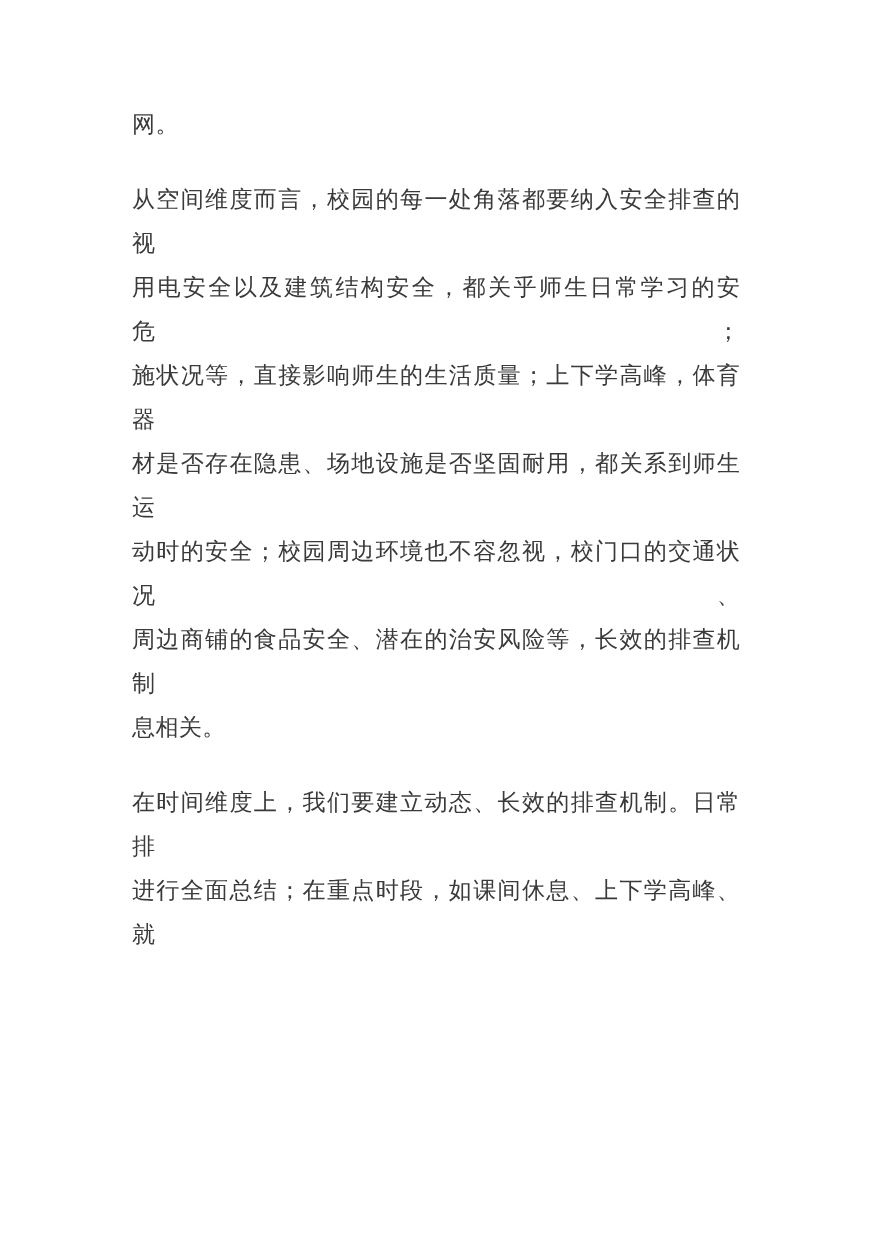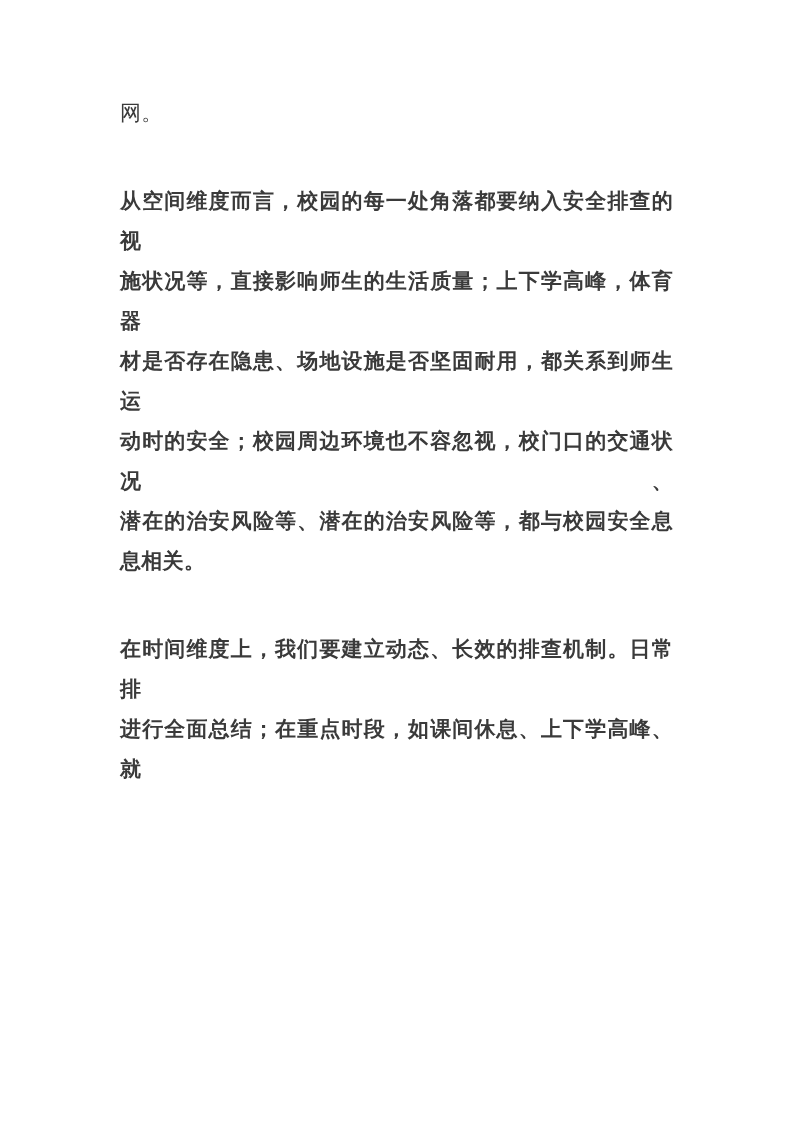--- a/index.html
+++ b/index.html
@@ -22,22 +22,21 @@
     font-family: "Liberation Serif", "DejaVu Serif", serif;
     font-size: 21px;
     line-height: 40px;
     color: #3a3a3a;
     letter-spacing: 0.3px;
   }
   .para {
     margin: 0;
   }
   .para + .para {
-    margin-top: 48px;
-    font-weight: bold;
+    margin-top: 28px;
   }
   .line {
     text-align: justify;
     text-align-last: justify;
     white-space: normal;
   }
   .line.last {
     text-align: left;
     text-align-last: left;
   }
@@ -45,24 +44,25 @@
 </head>
 <body style="background: rgb(255, 255, 255);">
 
 <div class="page">
   <div class="content" style="color: rgb(58, 58, 58);">
       <div class="para">
         <div class="line last">网。</div>
       </div>
       <div class="para">
         <div class="line">从空间维度而言，校园的每一处角落都要纳入安全排查的视</div>
+        <div class="line">用电安全以及建筑结构安全，都关乎师生日常学习的安危；</div>
         <div class="line">施状况等，直接影响师生的生活质量；上下学高峰，体育器</div>
         <div class="line">材是否存在隐患、场地设施是否坚固耐用，都关系到师生运</div>
         <div class="line">动时的安全；校园周边环境也不容忽视，校门口的交通状况、</div>
-        <div class="line">潜在的治安风险等、潜在的治安风险等，都与校园安全息</div>
+        <div class="line">周边商铺的食品安全、潜在的治安风险等，长效的排查机制</div>
         <div class="line last">息相关。</div>
       </div>
       <div class="para">
         <div class="line">在时间维度上，我们要建立动态、长效的排查机制。日常排</div>
         <div class="line">进行全面总结；在重点时段，如课间休息、上下学高峰、就</div>
       </div>
     </div>
 </div>
 
 </body></html>

